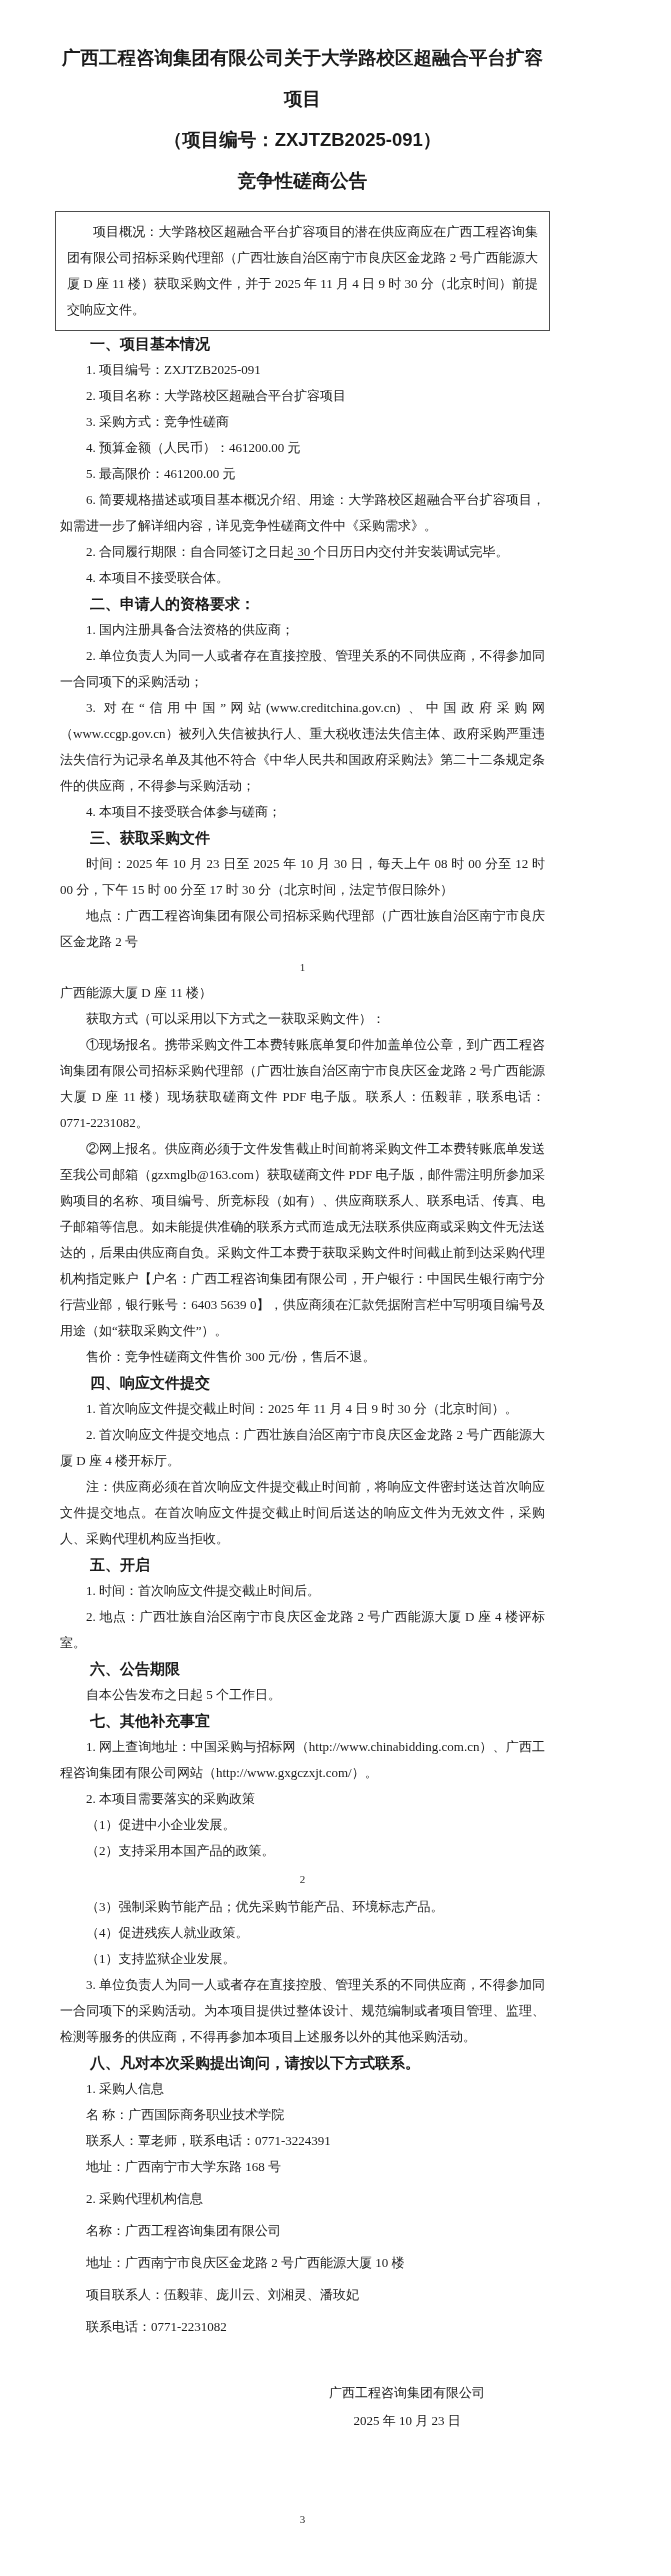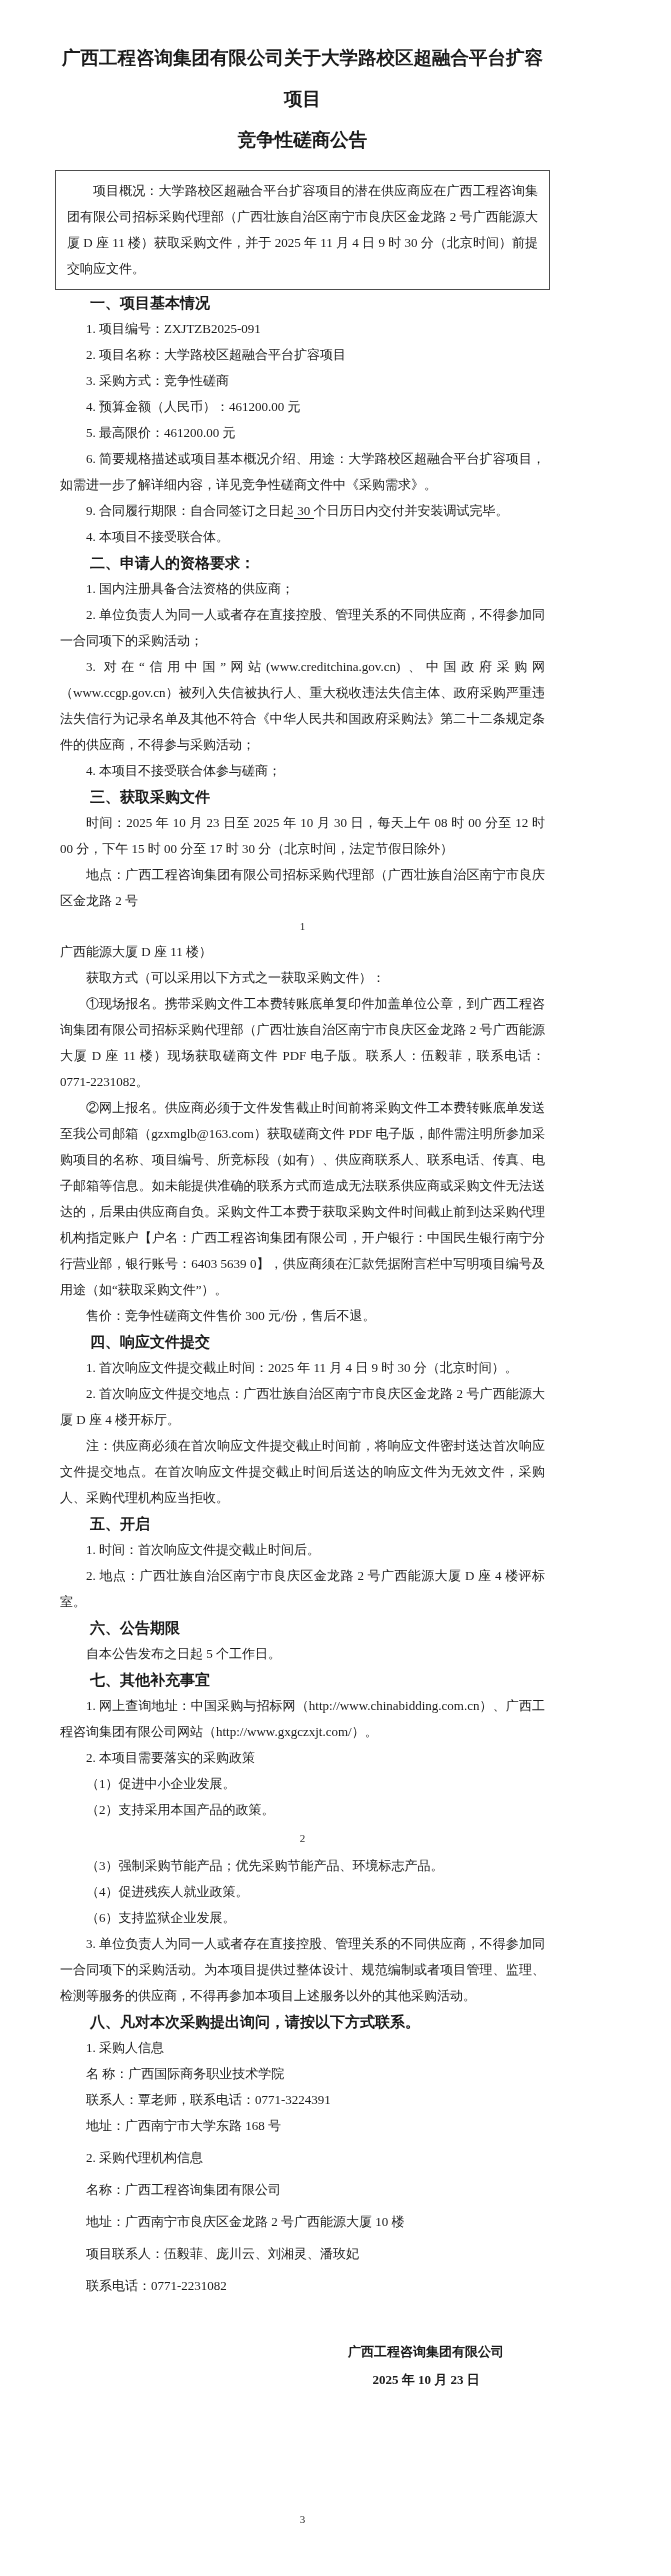--- a/index.html
+++ b/index.html
@@ -34,45 +34,46 @@
     text-indent:2em;text-align:justify;
   }
   .u{border-bottom:0.8px solid #1c1c1c;white-space:pre;font-family:Liberation Serif, serif;}
   .pagenum{
     text-align:center;font-size:11px;line-height:25px;color:#2e2e2e;margin:0;
   }
   .pagenum-mid{margin-top:3.4px;margin-bottom:1.7px;}
   .pagenum-last{margin-top:auto;margin-bottom:44px;}
   .gap{margin-top:5.9px;}
   .signature{
-    margin:39px 41px 0 auto;
-    text-align:center;font-size:13px;line-height:28.5px;font-weight:bold;
+    margin:39px 60px 0 auto;
+    text-align:center;font-size:13px;line-height:28.5px;
   }
   .signature p{margin:0;}
 </style>
 </head>
 <body>
 
 <div class="page">
 
   <h1 class="title">广西工程咨询集团有限公司关于大学路校区超融合平台扩容项目</h1>
+  <h1 class="title">（项目编号：ZXJTZB2025-091）</h1>
   <h1 class="title">竞争性磋商公告</h1>
 
   <div class="overview-box">
     <p class="para">项目概况：大学路校区超融合平台扩容项目的潜在供应商应在广西工程咨询集团有限公司招标采购代理部（广西壮族自治区南宁市良庆区金龙路 2 号广西能源大厦 D 座 11 楼）获取采购文件，并于 2025 年 11 月 4 日 9 时 30 分（北京时间）前提交响应文件。</p>
   </div>
 
   <p class="heading">一、项目基本情况</p>
   <p class="para">1. 项目编号：ZXJTZB2025-091</p>
   <p class="para">2. 项目名称：大学路校区超融合平台扩容项目</p>
   <p class="para">3. 采购方式：竞争性磋商</p>
   <p class="para">4. 预算金额（人民币）：461200.00 元</p>
   <p class="para">5. 最高限价：461200.00 元</p>
   <p class="para">6. 简要规格描述或项目基本概况介绍、用途：大学路校区超融合平台扩容项目，如需进一步了解详细内容，详见竞争性磋商文件中《采购需求》。</p>
-  <p class="para"><span>9. 合同履行期限：自合同签订之日起</span><span class="u"> 30 </span><span>个日历日内交付并安装调试完毕。</span></p>
+  <p class="para"><span>2. 合同履行期限：自合同签订之日起</span><span class="u"> 30 </span><span>个日历日内交付并安装调试完毕。</span></p>
   <p class="para">4. 本项目不接受联合体。</p>
 
   <p class="heading">二、申请人的资格要求：</p>
   <p class="para">1. 国内注册具备合法资格的供应商；</p>
   <p class="para">2. 单位负责人为同一人或者存在直接控股、管理关系的不同供应商，不得参加同一合同项下的采购活动；</p>
   <p class="para">3. 对在“信用中国”网站(www.creditchina.gov.cn) 、中国政府采购网（www.ccgp.gov.cn）被列入失信被执行人、重大税收违法失信主体、政府采购严重违法失信行为记录名单及其他不符合《中华人民共和国政府采购法》第二十二条规定条件的供应商，不得参与采购活动；</p>
   <p class="para">4. 本项目不接受联合体参与磋商；</p>
 
   <p class="heading">三、获取采购文件</p>
   <p class="para">时间：2025 年 10 月 23 日至 2025 年 10 月 30 日，每天上午 08 时 00 分至 12 时 00 分，下午 15 时 00 分至 17 时 30 分（北京时间，法定节假日除外）</p>
@@ -101,21 +102,21 @@
   <p class="heading">七、其他补充事宜</p>
   <p class="para">1. 网上查询地址：中国采购与招标网（http://www.chinabidding.com.cn）、广西工程咨询集团有限公司网站（http://www.gxgczxjt.com/）。</p>
   <p class="para">2. 本项目需要落实的采购政策</p>
   <p class="para">（1）促进中小企业发展。</p>
   <p class="para">（2）支持采用本国产品的政策。</p>
 
   <p class="pagenum pagenum-mid">2</p>
 
   <p class="para">（3）强制采购节能产品；优先采购节能产品、环境标志产品。</p>
   <p class="para">（4）促进残疾人就业政策。</p>
-  <p class="para">（6）支持监狱企业发展。</p>
+  <p class="para">（1）支持监狱企业发展。</p>
   <p class="para">3. 单位负责人为同一人或者存在直接控股、管理关系的不同供应商，不得参加同一合同项下的采购活动。为本项目提供过整体设计、规范编制或者项目管理、监理、检测等服务的供应商，不得再参加本项目上述服务以外的其他采购活动。</p>
 
   <p class="heading">八、凡对本次采购提出询问，请按以下方式联系。</p>
   <p class="para">1. 采购人信息</p>
   <p class="para">名 称：广西国际商务职业技术学院</p>
   <p class="para">联系人：覃老师，联系电话：0771-3224391</p>
   <p class="para">地址：广西南宁市大学东路 168 号</p>
   <p class="para gap">2. 采购代理机构信息</p>
   <p class="para gap">名称：广西工程咨询集团有限公司</p>
   <p class="para gap">地址：广西南宁市良庆区金龙路 2 号广西能源大厦 10 楼</p>

